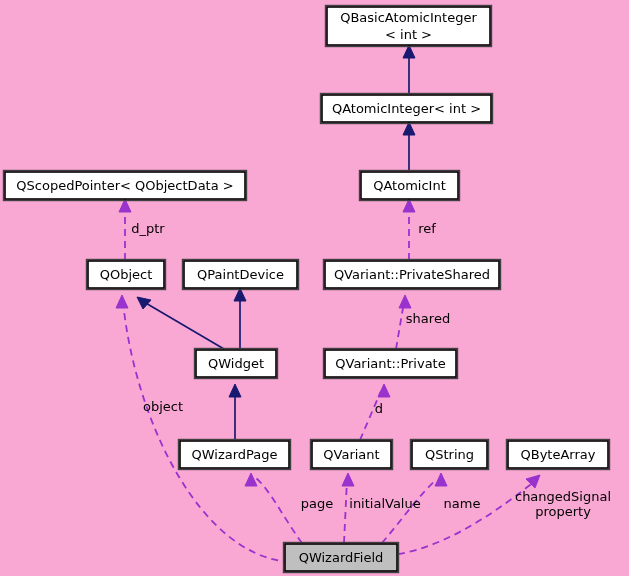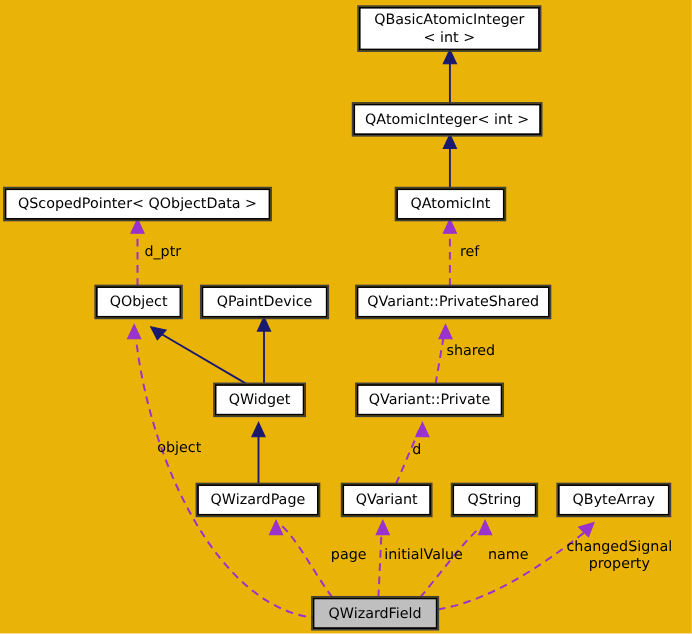--- a/index.html
+++ b/index.html
@@ -10,21 +10,21 @@
   body {
     width: 629px;
     height: 576px;
     font-family: "DejaVu Sans", "Liberation Sans", sans-serif;
     overflow: hidden;
   }
   #diagram-root {
     position: relative;
     width: 629px;
     height: 576px;
-    background: #eab308;
+    background: #f9a8d4;
   }
   svg#uml-canvas {
     display: block;
     width: 629px;
     height: 576px;
   }
   .node-box {
     stroke-width: 1.6;
   }
   .node-label {

